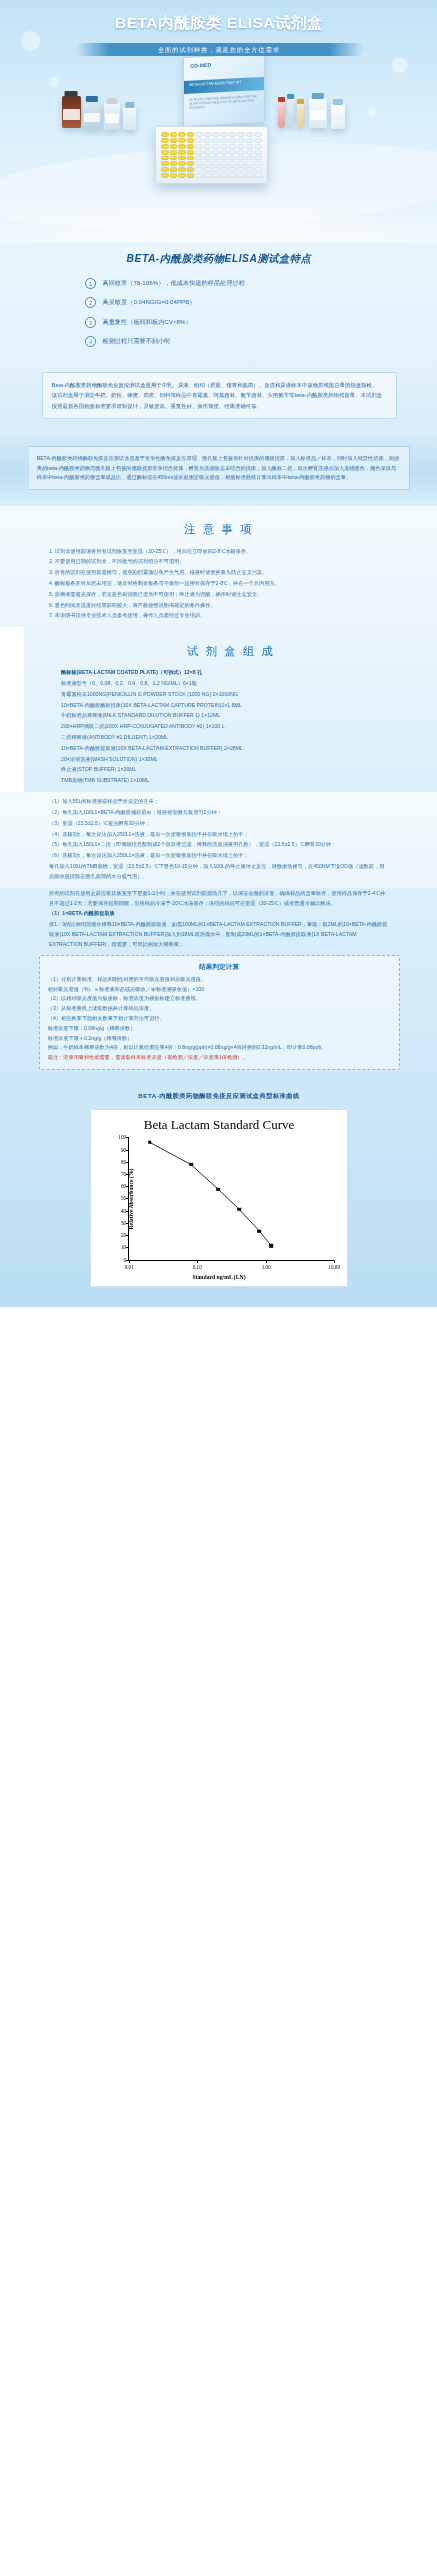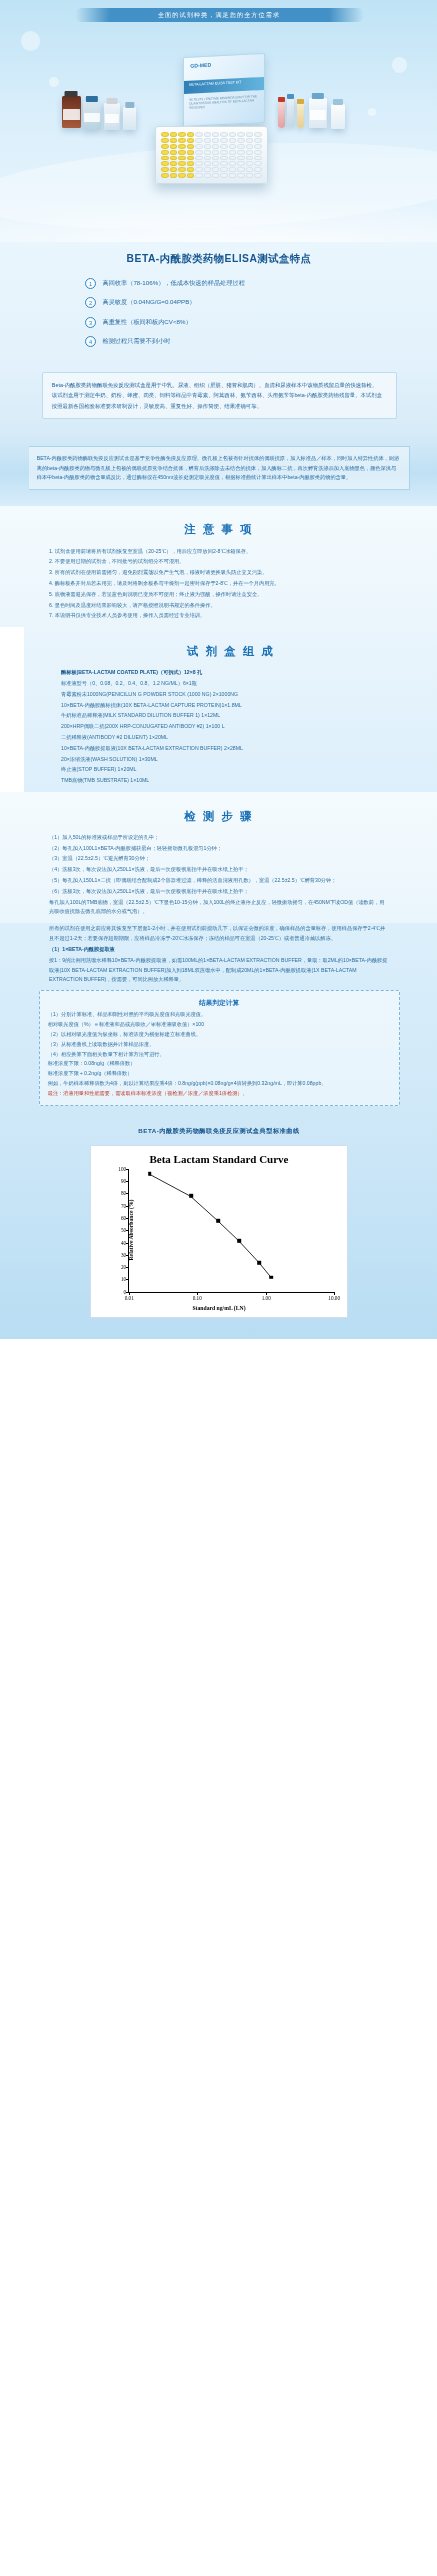--- a/index.html
+++ b/index.html
@@ -89,20 +89,21 @@
 
   
   .features {
     background: linear-gradient(180deg, #eaf6fd 0%, #e2f1fb 100%);
     padding: 7.2px 0 14.4px;
     position: relative;
   }
   .sec-title-plain {
     text-align: center; font-size: 10.3px; font-weight: bold; color: #16558f; letter-spacing: 0.5px;
     padding: 3.1px 0 11.3px;
+    font-style: italic;
   }
   .feat-list { width: 268px; margin: 0 auto; }
   .feat-row { display: flex; align-items: center; margin-bottom: 8.2px; }
   .feat-num {
     width: 11.3px; height: 11.3px; border-radius: 50%;
     border: 0.5px solid #2f86c5; color: #2f86c5;
     font-size: 5.7px; line-height: 10.3px; text-align: center; margin-right: 6.2px; flex: 0 0 11.3px;
     background: rgba(255,255,255,0.6);
   }
   .feat-txt { font-size: 6.2px; color: #2a6ca3; }
@@ -137,21 +138,21 @@
     padding: 7.2px 8.2px; font-size: 5.2px; line-height: 9.3px; color: #2a6ca3;
   }
 
   
   .sec {
     background: linear-gradient(180deg,#f4fbfe,#eaf5fc);
     padding: 5.2px 0 5.2px;
   }
   .sec.alt { background: linear-gradient(180deg,#eaf5fc,#dcefFB); margin-left: 24px; }
   .sec-title {
-    text-align: center; font-size: 11.3px; font-weight: bold; color: #1a6fb5;
+    text-align: center; font-size: 11.3px; font-weight: normal; color: #1a6fb5;
     letter-spacing: 2.1px; padding: 11.3px 0 9.3px;
   }
   .body-text {
     width: 340px; margin: 0 auto; font-size: 5.2px; line-height: 9.8px; color: #2f6f9f;
   }
   .body-text p { margin-bottom: 1px; }
   .body-text .b { font-weight: bold; color: #17568d; }
 
   
   .prepwrap { background: linear-gradient(180deg,#dcefFB,#cfe8f8); padding: 1px 0 10.3px; }
@@ -170,21 +171,21 @@
 
   
   .chartsec { background: linear-gradient(180deg,#cfe8f8,#b9ddf3); padding: 11.3px 0 20.6px; }
   .chart-caption {
     text-align: center; font-size: 6.2px; font-weight: bold; color: #17568d; letter-spacing: 0.5px; margin-bottom: 8.2px;
   }
   .chart-card {
     width: 258px; margin: 0 auto; background: #ffffff; border: 0.5px solid #cfe0ec;
     padding: 7.2px 5.2px 6.2px;
   }
-  .chart-title { text-align: center; font-family: "Liberation Serif", serif; font-size: 11px; font-weight: bold; color: #000; margin-bottom: 4.1px; }
+  .chart-title { text-align: center; font-family: "Liberation Serif", serif; font-size: 13px; font-weight: normal; color: #000; margin-bottom: 4.1px; }
   .plot-area { position: relative; height: 124px; margin-left: 32px; margin-right: 8.2px; border-left: 1px solid #000; border-bottom: 1px solid #000; }
   .ylab {
     position: absolute; left: -28px; top: 50%;
     transform: translateY(-50%) rotate(-90deg); transform-origin: center;
     font-family: "Liberation Serif", serif; font-size: 5.7px; font-weight: bold; white-space: nowrap; color:#000;
   }
   .ytick { position: absolute; left: -15.5px; font-family: "Liberation Serif", serif; font-size: 5.2px; color: #000; width: 12.4px; text-align: right; transform: translateY(-50%); }
   .ytickmark { position: absolute; left: -3.1px; width: 3.1px; height: 0.5px; background: #000; }
   .xtick { position: absolute; bottom: -9.3px; font-family: "Liberation Serif", serif; font-size: 5.2px; color: #000; transform: translateX(-50%); }
   .xtickmark { position: absolute; bottom: -3.1px; width: 0.5px; height: 3.1px; background: #000; }
@@ -198,20 +199,21 @@
 <div class="page">
 
   <div class="hero">
     <div class="bubble" style="left:20.6px; top:31px; width:19.6px; height:19.6px;"></div>
     <div class="bubble" style="left:49px; top:77px; width:10.3px; height:10.3px;"></div>
     <div class="bubble" style="right:31px; top:57px; width:15.5px; height:15.5px;"></div>
     <div class="bubble" style="right:62px; top:108px; width:8.2px; height:8.2px;"></div>
     <div class="wave2"></div>
     <div class="wave"></div>
 
+    <div class="hero-title">BETA内酰胺类 ELISA试剂盒</div>
     <div class="hero-sub">全面的试剂种类，满足您的全方位需求</div>
 
     <div class="photo-stage">
 
       <div class="kit-box">
         <div class="logo">GD-MED</div>
         <div class="band"></div>
         <div class="ttl">BETA-LACTAM ELISA TEST KIT</div>
         <div class="txt">96 TESTS / ENZYME IMMUNOASSAY FOR THE QUANTITATIVE ANALYSIS OF BETA-LACTAM RESIDUES</div>
       </div>
@@ -409,21 +411,20 @@
       <p>200×HRP偶联二抗(200X HRP-CONJUGATED ANTIBODY #2) 1×100 L</p>
       <p>二抗稀释液(ANTIBODY #2 DILUENT) 1×20ML</p>
       <p>10×BETA-内酰胺提取液(10X BETA-LACTAM EXTRACTION BUFFER) 2×28ML</p>
       <p>20×浓缩洗液(WASH SOLUTION) 1×30ML</p>
       <p>终止液(STOP BUFFER) 1×20ML</p>
       <p>TMB底物(TMB SUBSTRATE) 1×10ML</p>
     </div>
   </div>
 
   <div class="sec">
-    <div class="sec-title">检 测 步 骤</div>
     <div class="body-text">
       <p>（1）加入50L的标准液或样品于所设定的孔中；</p>
       <p>（2）每孔加入100L1×BETA-内酰胺捕获蛋白；轻轻摇动微孔板混匀1分钟；</p>
       <p>（3）室温（22.5±2.5）℃避光孵育30分钟；</p>
       <p>（4）洗板3次，每次设法加入250L1×洗液，最后一次使板彻底拍干并在吸水纸上拍干；</p>
       <p>（5）每孔加入150L1×二抗（即偶联结合配制成2个容器堆过滤，稀释的活血清液用孔数），室温（22.5±2.5）℃孵育30分钟；</p>
       <p>（6）洗板3次，每次设法加入250L1×洗液，最后一次使板彻底拍干并在吸水纸上拍干；</p>
       <p>每孔加入100L的TMB底物，室温（22.5±2.5）℃下显色10-15分钟，加入100L的终止液停止反应，轻微振动摇匀，在450NM下读OD值（读数前，用光吸收值抗除去微孔底部的水分或气泡）。</p>
     </div>
   </div>

